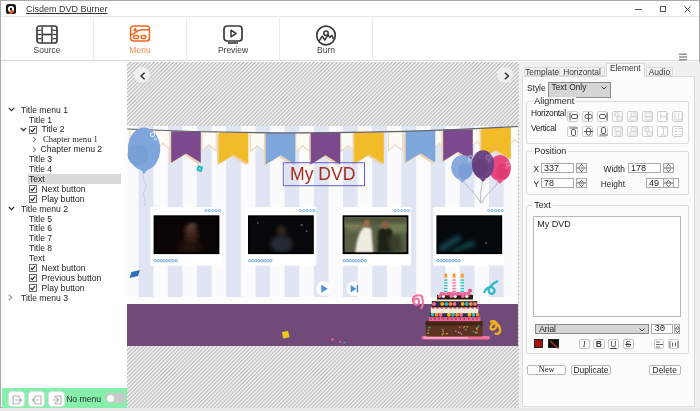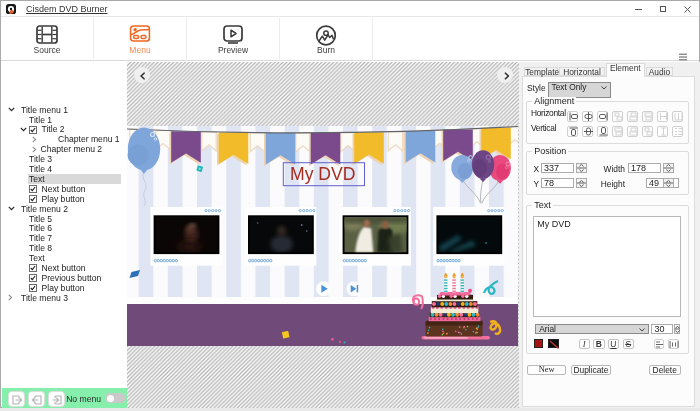--- a/index.html
+++ b/index.html
@@ -121,21 +121,21 @@
         <svg style="position:absolute;left:27.0px;top:1.4px" width="8" height="8" viewBox="0 0 8 8">
           <rect x="0.5" y="0.5" width="7" height="7" fill="#fff" stroke="#6b6b6b" stroke-width="1"></rect>
           <path d="M1.8,4 L3.3,5.6 L6.1,2" fill="none" stroke="#1c1c1c" stroke-width="1.1"></path>
         </svg>
         <span style="position:absolute;left:39.5px;top:0;">Title 2</span>
       </div>
 <div class="trow" style="top:29.3px">
         <svg style="position:absolute;left:30.0px;top:1.6px" width="5" height="7" viewBox="0 0 5 7">
           <path d="M0.8,0.8 L3.6,3.5 L0.8,6.2" fill="none" stroke="#8a8a8a" stroke-width="1.1"></path>
         </svg>
-        <span style="position:absolute;left:56px;top:0;">Chapter menu 1</span>
+        <span style="position:absolute;left:41px;top:0;font-family:Liberation Serif, serif;">Chapter menu 1</span>
       </div>
 <div class="trow" style="top:39.2px">
         <svg style="position:absolute;left:30.0px;top:1.6px" width="5" height="7" viewBox="0 0 5 7">
           <path d="M0.8,0.8 L3.6,3.5 L0.8,6.2" fill="none" stroke="#8a8a8a" stroke-width="1.1"></path>
         </svg>
         <span style="position:absolute;left:38.5px;top:0;">Chapter menu 2</span>
       </div>
 <div class="trow" style="top:49.1px">
         <span style="position:absolute;left:27.0px;top:0;">Title 3</span>
       </div>
@@ -723,21 +723,21 @@
         </svg>
       </div>
 <div class="grp" style="left:7.3px;top:142.6px;width:162.3px;height:149.9px;">
         <span class="grplabel">Text</span>
       </div>
 <div style="position:absolute;left:14.3px;top:153.8px;width:148px;height:101.4px;background:#fff;border:1px solid #b9b9b9;font-size:9px;color:#1c1c1c;padding:2px 0 0 3px;">My DVD</div>
 <div style="position:absolute;left:16.2px;top:262px;width:113.5px;height:10px;background:#d6d6d6;border:1px solid #8a8a8a;font-size:8.4px;color:#1c1c1c;line-height:8px;padding-left:3px;">Arial
 <svg style="position:absolute;right:3px;top:3px;" width="6" height="4" viewBox="0 0 6 4">
           <path d="M0.5,0.5 L3,3 L5.5,0.5" fill="none" stroke="#444" stroke-width="1"></path>
         </svg></div>
-<div class="edit" style="left:132.4px;top:262px;width:21.6px;">30</div>
+<div class="edit" style="left:132.4px;top:262px;width:21.6px;font-family:Liberation Mono, monospace;">30</div>
 <div class="spin" style="left:155.0px;top:262.0px;">
         <div style="position:absolute;width:6px;height:5px;top:0;background:#f4f4f4;border:1px solid #ababab;"></div>
         <div style="position:absolute;width:6px;height:5px;top:5px;background:#f4f4f4;border:1px solid #ababab;"></div>
         <svg style="position:absolute;left:0.8px;top:1.5px" width="5" height="3" viewBox="0 0 5 3">
           <path d="M0.4,2.4 L2.5,0.4 L4.6,2.4" fill="none" stroke="#444" stroke-width="0.9"></path>
         </svg>
         <svg style="position:absolute;left:0.8px;top:6px" width="5" height="3" viewBox="0 0 5 3">
           <path d="M0.4,0.6 L2.5,2.6 L4.6,0.6" fill="none" stroke="#444" stroke-width="0.9"></path>
         </svg>
       </div>

